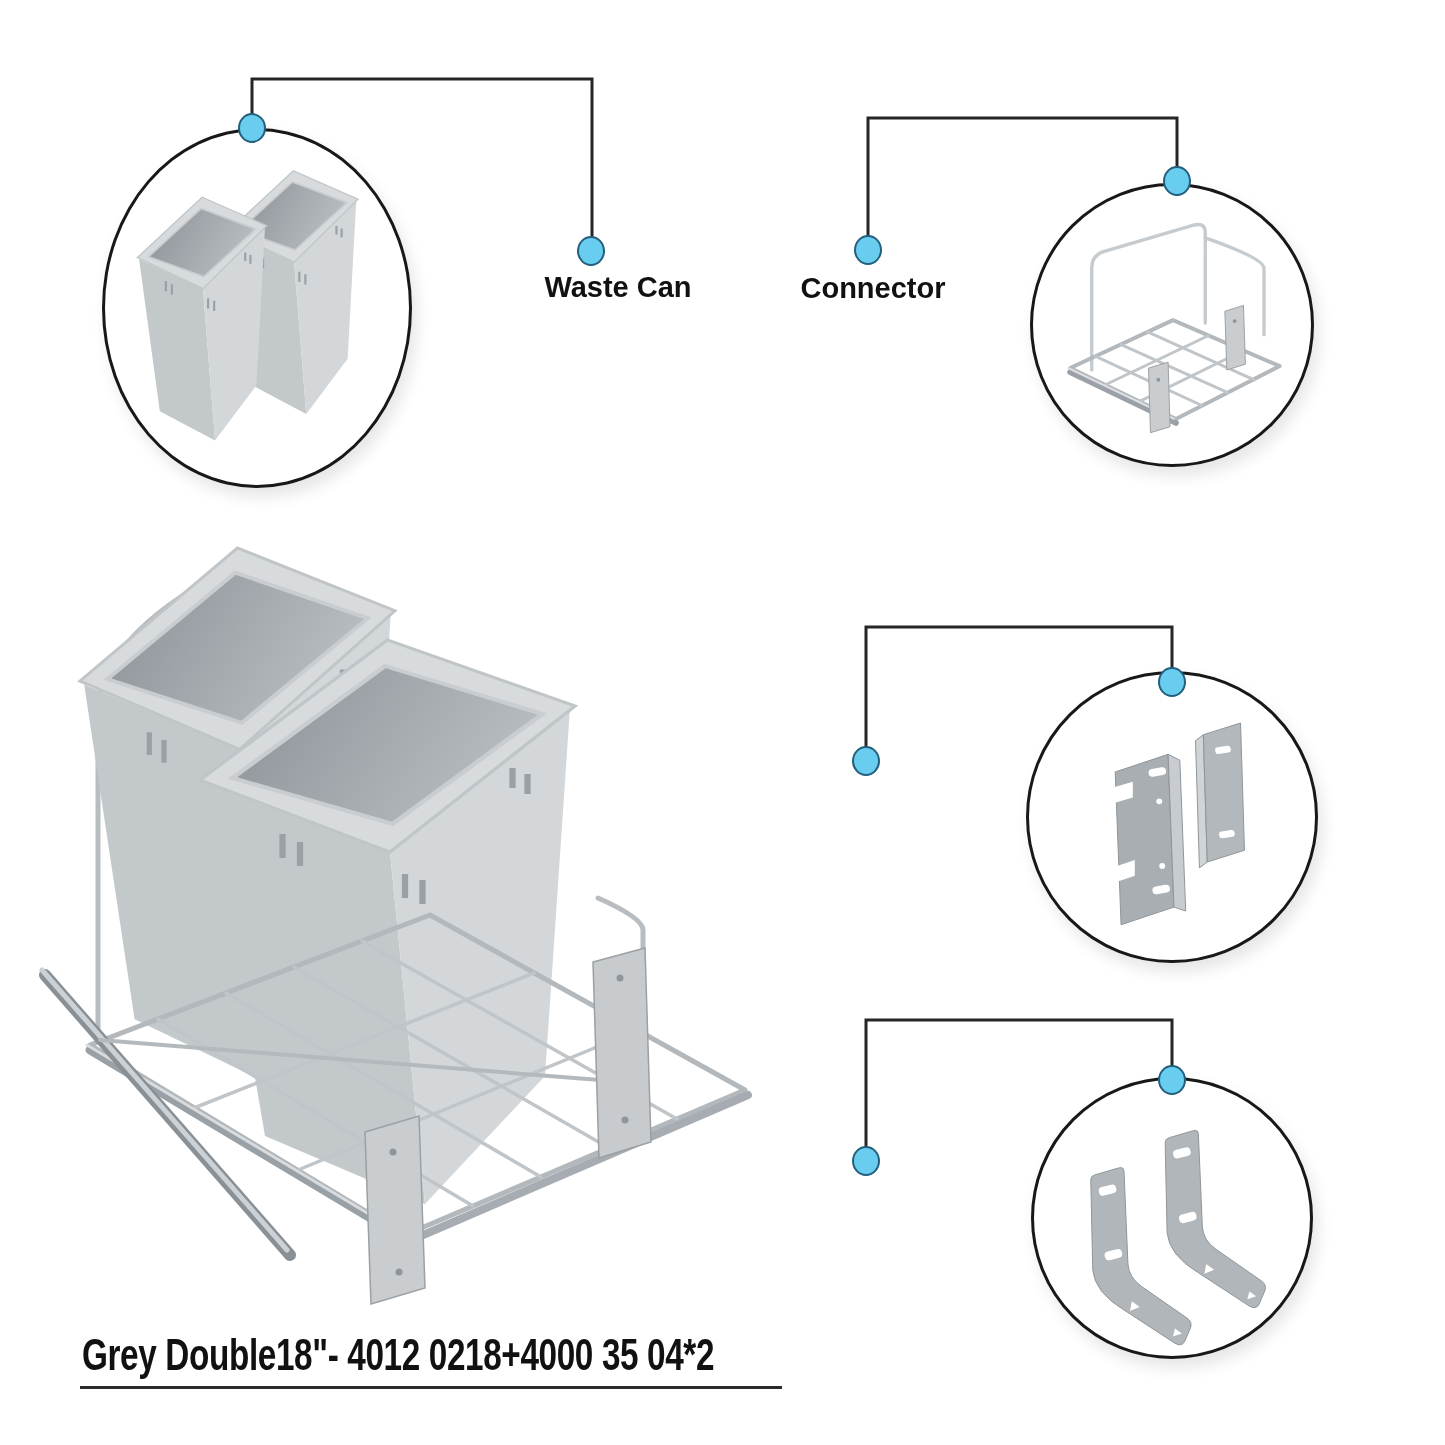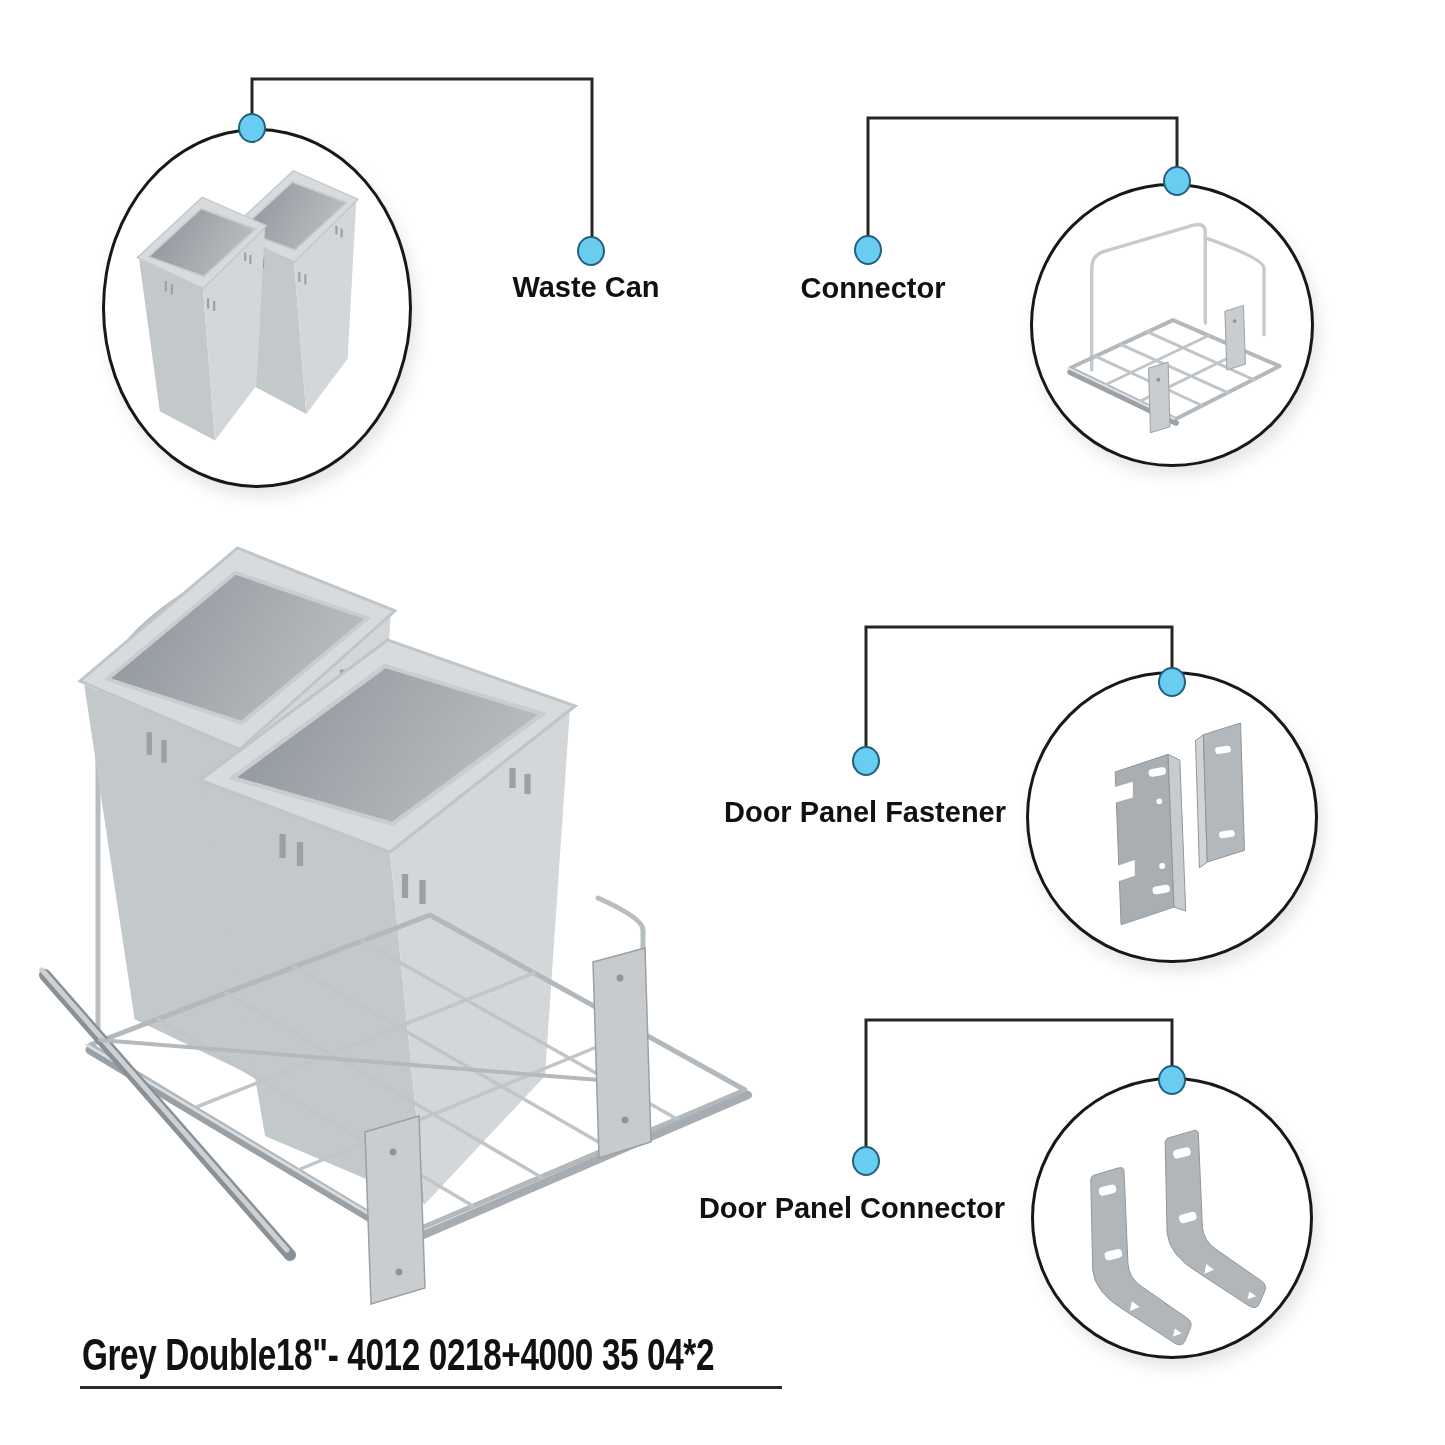--- a/index.html
+++ b/index.html
@@ -167,21 +167,19 @@
       <ellipse cx="591" cy="251" rx="13" ry="14" fill="#68cdef"></ellipse>
       <ellipse cx="1177" cy="181" rx="13" ry="14" fill="#68cdef"></ellipse>
       <ellipse cx="868" cy="250" rx="13" ry="14" fill="#68cdef"></ellipse>
       <ellipse cx="1172" cy="682" rx="13" ry="14" fill="#68cdef"></ellipse>
       <ellipse cx="866" cy="761" rx="13" ry="14" fill="#68cdef"></ellipse>
       <ellipse cx="1172" cy="1080" rx="13" ry="14" fill="#68cdef"></ellipse>
       <ellipse cx="866" cy="1161" rx="13" ry="14" fill="#68cdef"></ellipse>
     </g>
   </svg>
 
-  <div class="callout-label" style="left:586px;top:271px;">Waste Can</div>
+  <div class="callout-label" style="left:618px;top:271px;">Waste Can</div>
   <div class="callout-label" style="left:873px;top:272px;">Connector</div>
-  <div class="callout-label" style="left:865px;top:796px;">Door Panel Fastener</div>
-  <div class="callout-label" style="left:852px;top:1192px;">Door Panel Connector</div>
 
   <div id="product-title">Grey Double18"- 4012 0218+4000 35 04*2</div>
   <div id="title-underline"></div>
 
 </div>
 
 </body></html>

